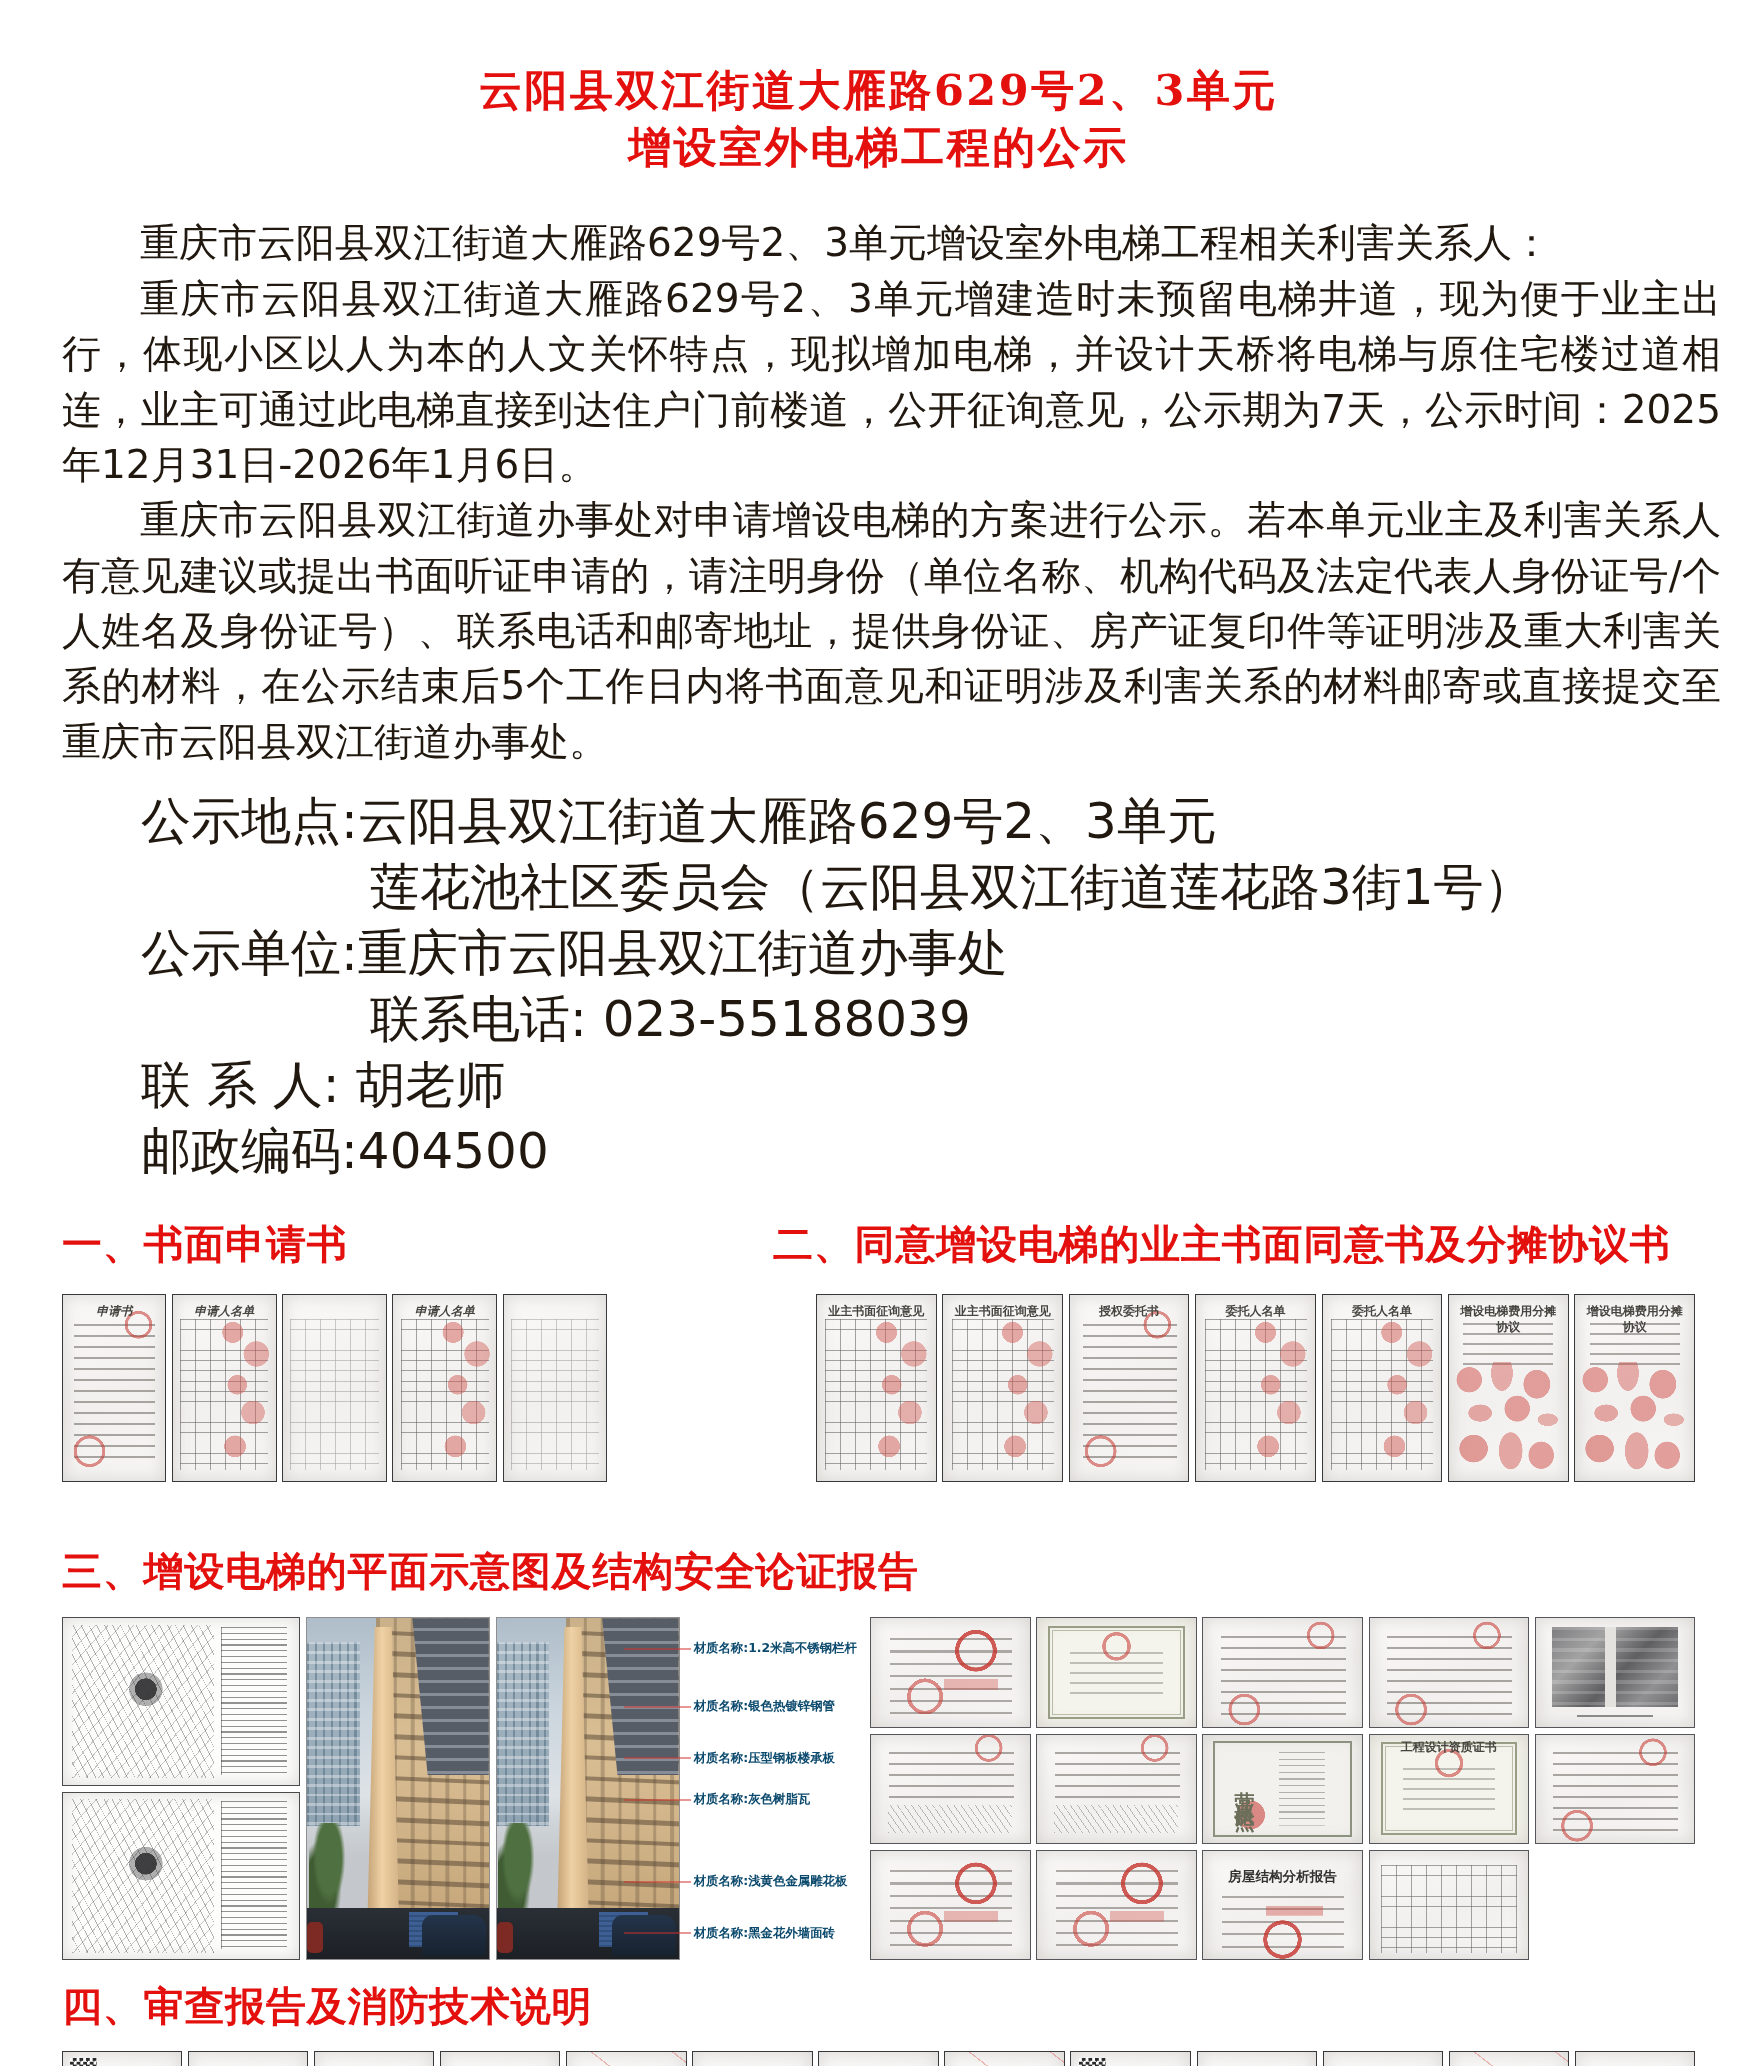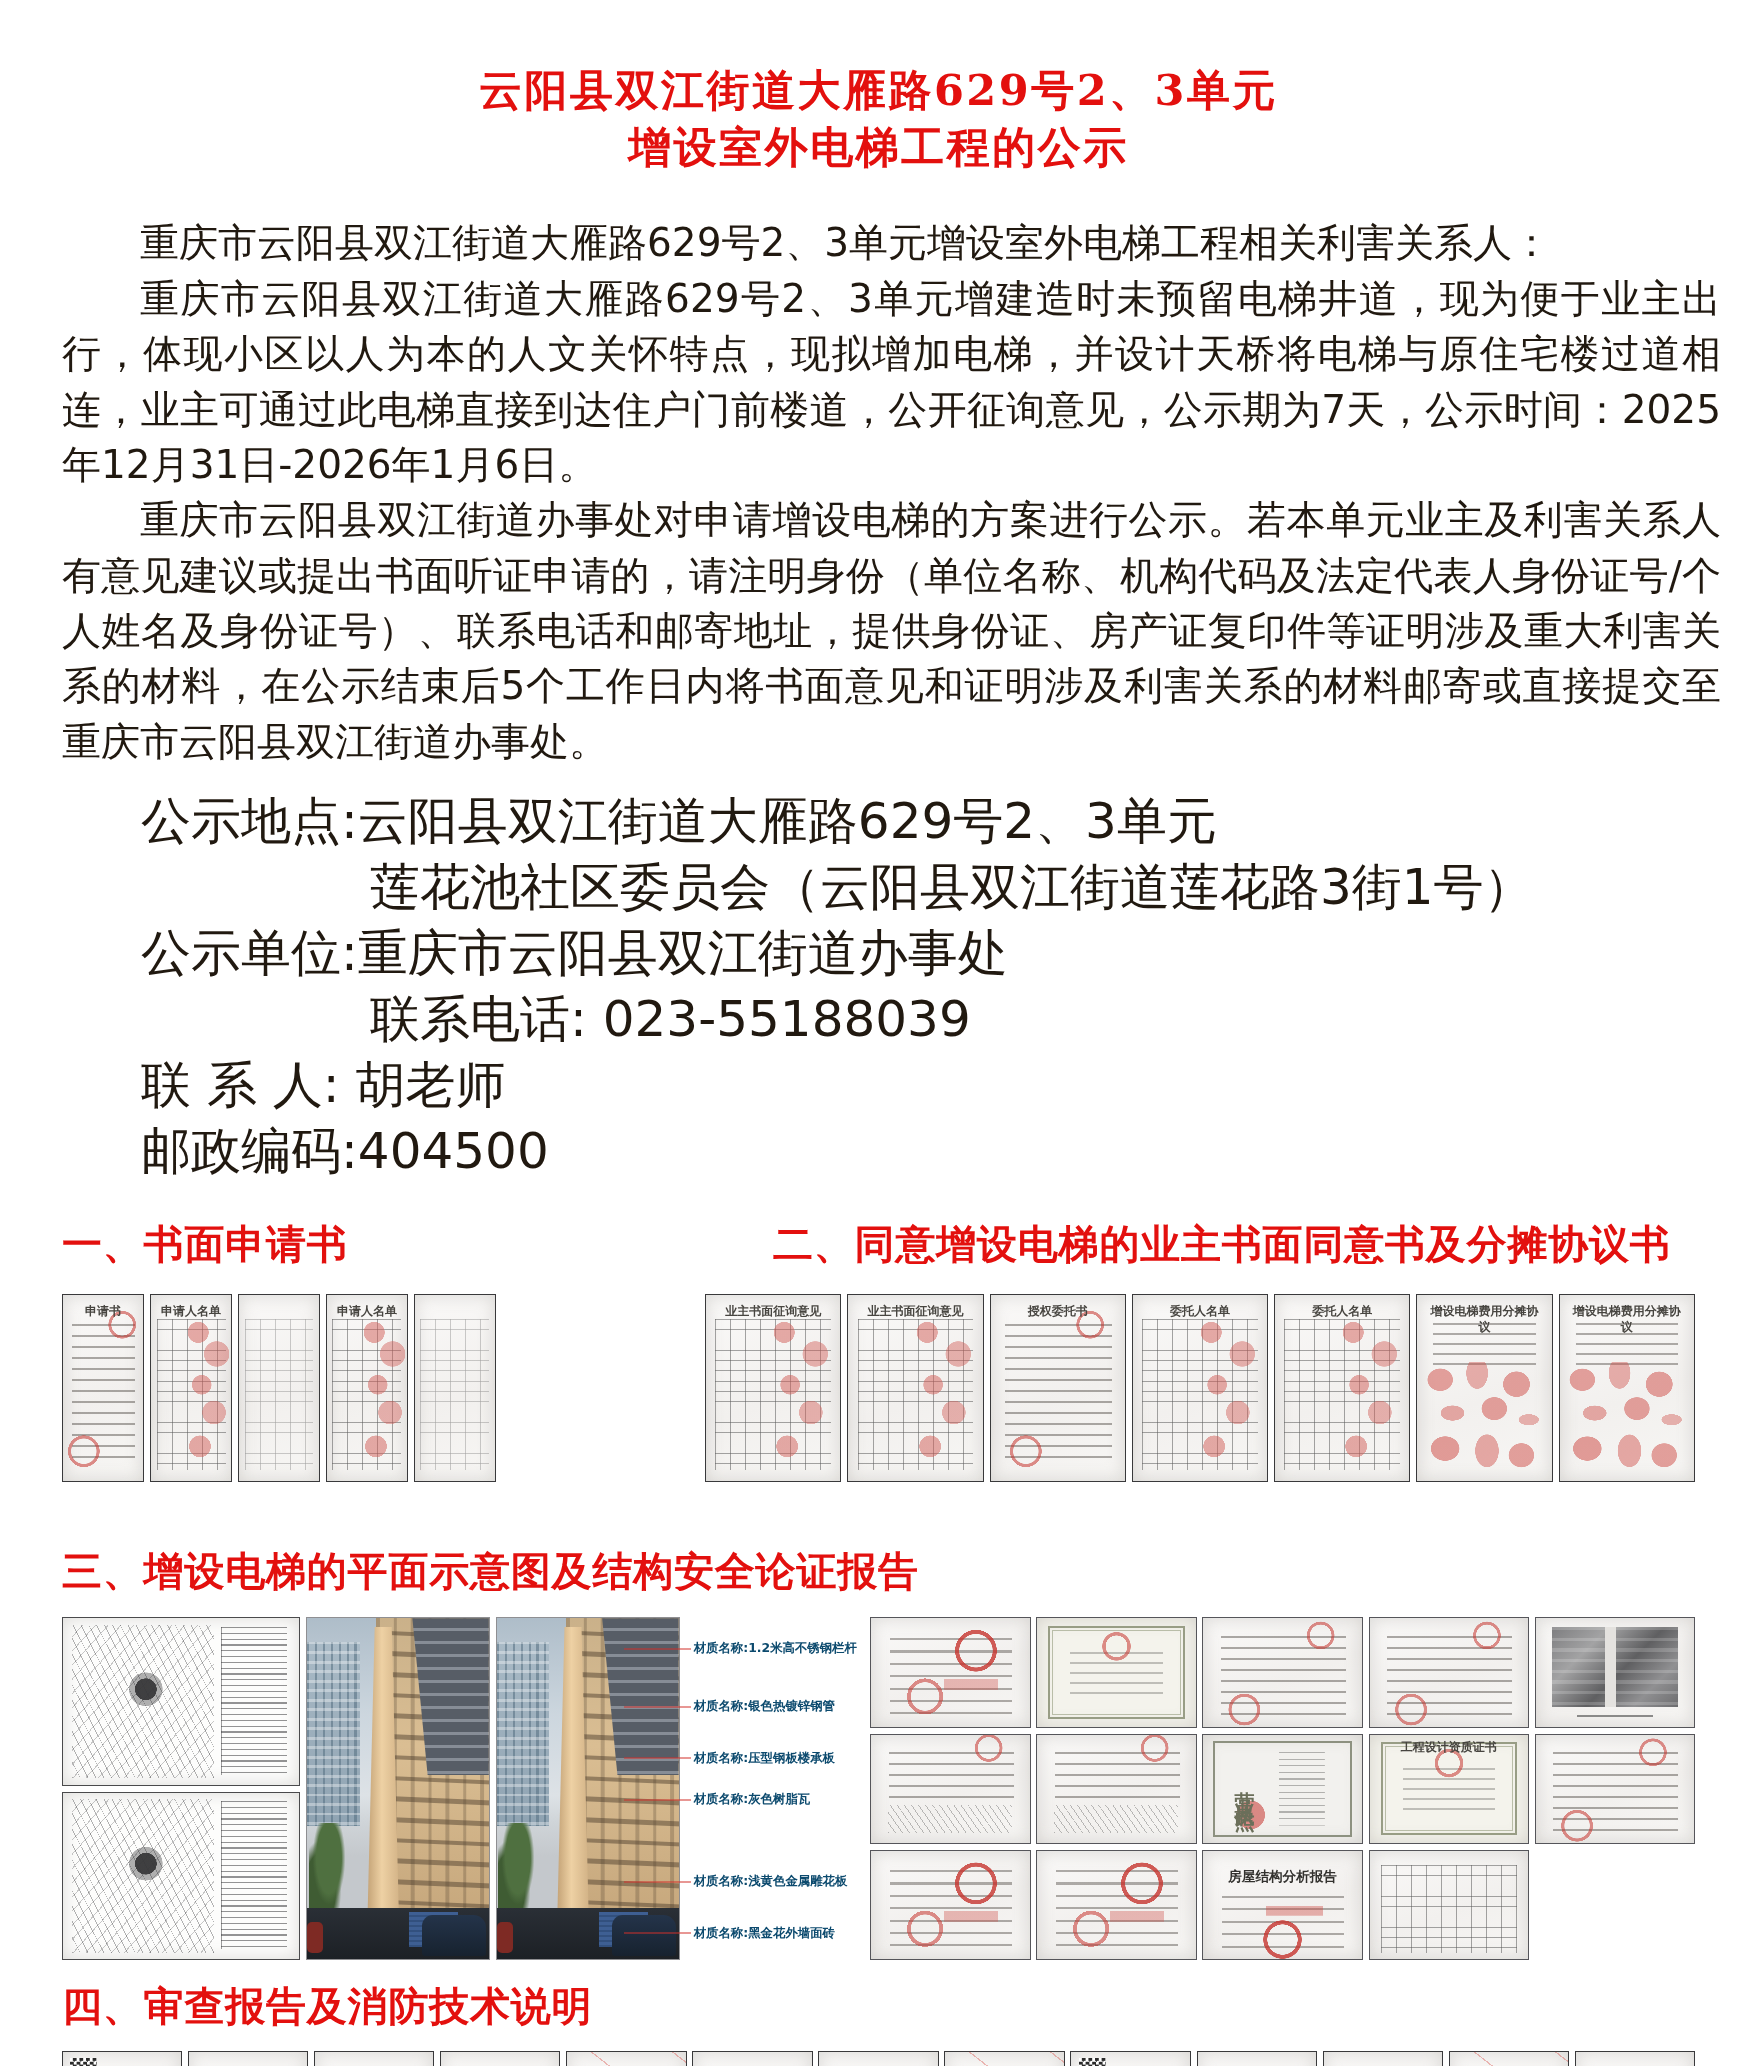--- a/index.html
+++ b/index.html
@@ -33,21 +33,21 @@
   .sechead{ color:var(--red); font-weight:bold; font-size:40px; letter-spacing:0.8px;
             font-family:"DejaVu Serif", serif; }
   .headrow{ position:relative; margin-top:33px; height:52px; }
   .headrow .h-left{ position:absolute; left:62px; top:0; }
   .headrow .h-right{ position:absolute; left:773px; top:0; }
   .h-solo{ margin:62px 62px 0 62px; }
   .h-solo.tight{ margin-top:18.6px; }
   
   .rowA{ margin:25px 62px 0 62px; display:flex; height:188px; }
   .rowA .group{ display:flex; gap:5.8px; height:100%; }
-  .rowA .g1{ width:434px; margin-right:209px; }
+  .rowA .g1{ width:545px; margin-right:209px;font-style:italic; }
   .rowA .g2{ flex:1; }
   .rowA .thumb{ flex:1; }
 
   .sec3{ margin:18.6px 62px 0 62px; height:343px; display:flex; gap:5.8px; }
   .plans{ width:238px; display:flex; flex-direction:column; gap:5.8px; }
   .plans .thumb{ flex:1; }
   .photo{ width:184px; height:100%; }
   .anno-zone{ width:179px; position:relative; overflow:visible; }
   .docs{ flex:1; display:grid; grid-template-columns:repeat(5,1fr); grid-auto-rows:1fr; gap:5.8px; }
 

